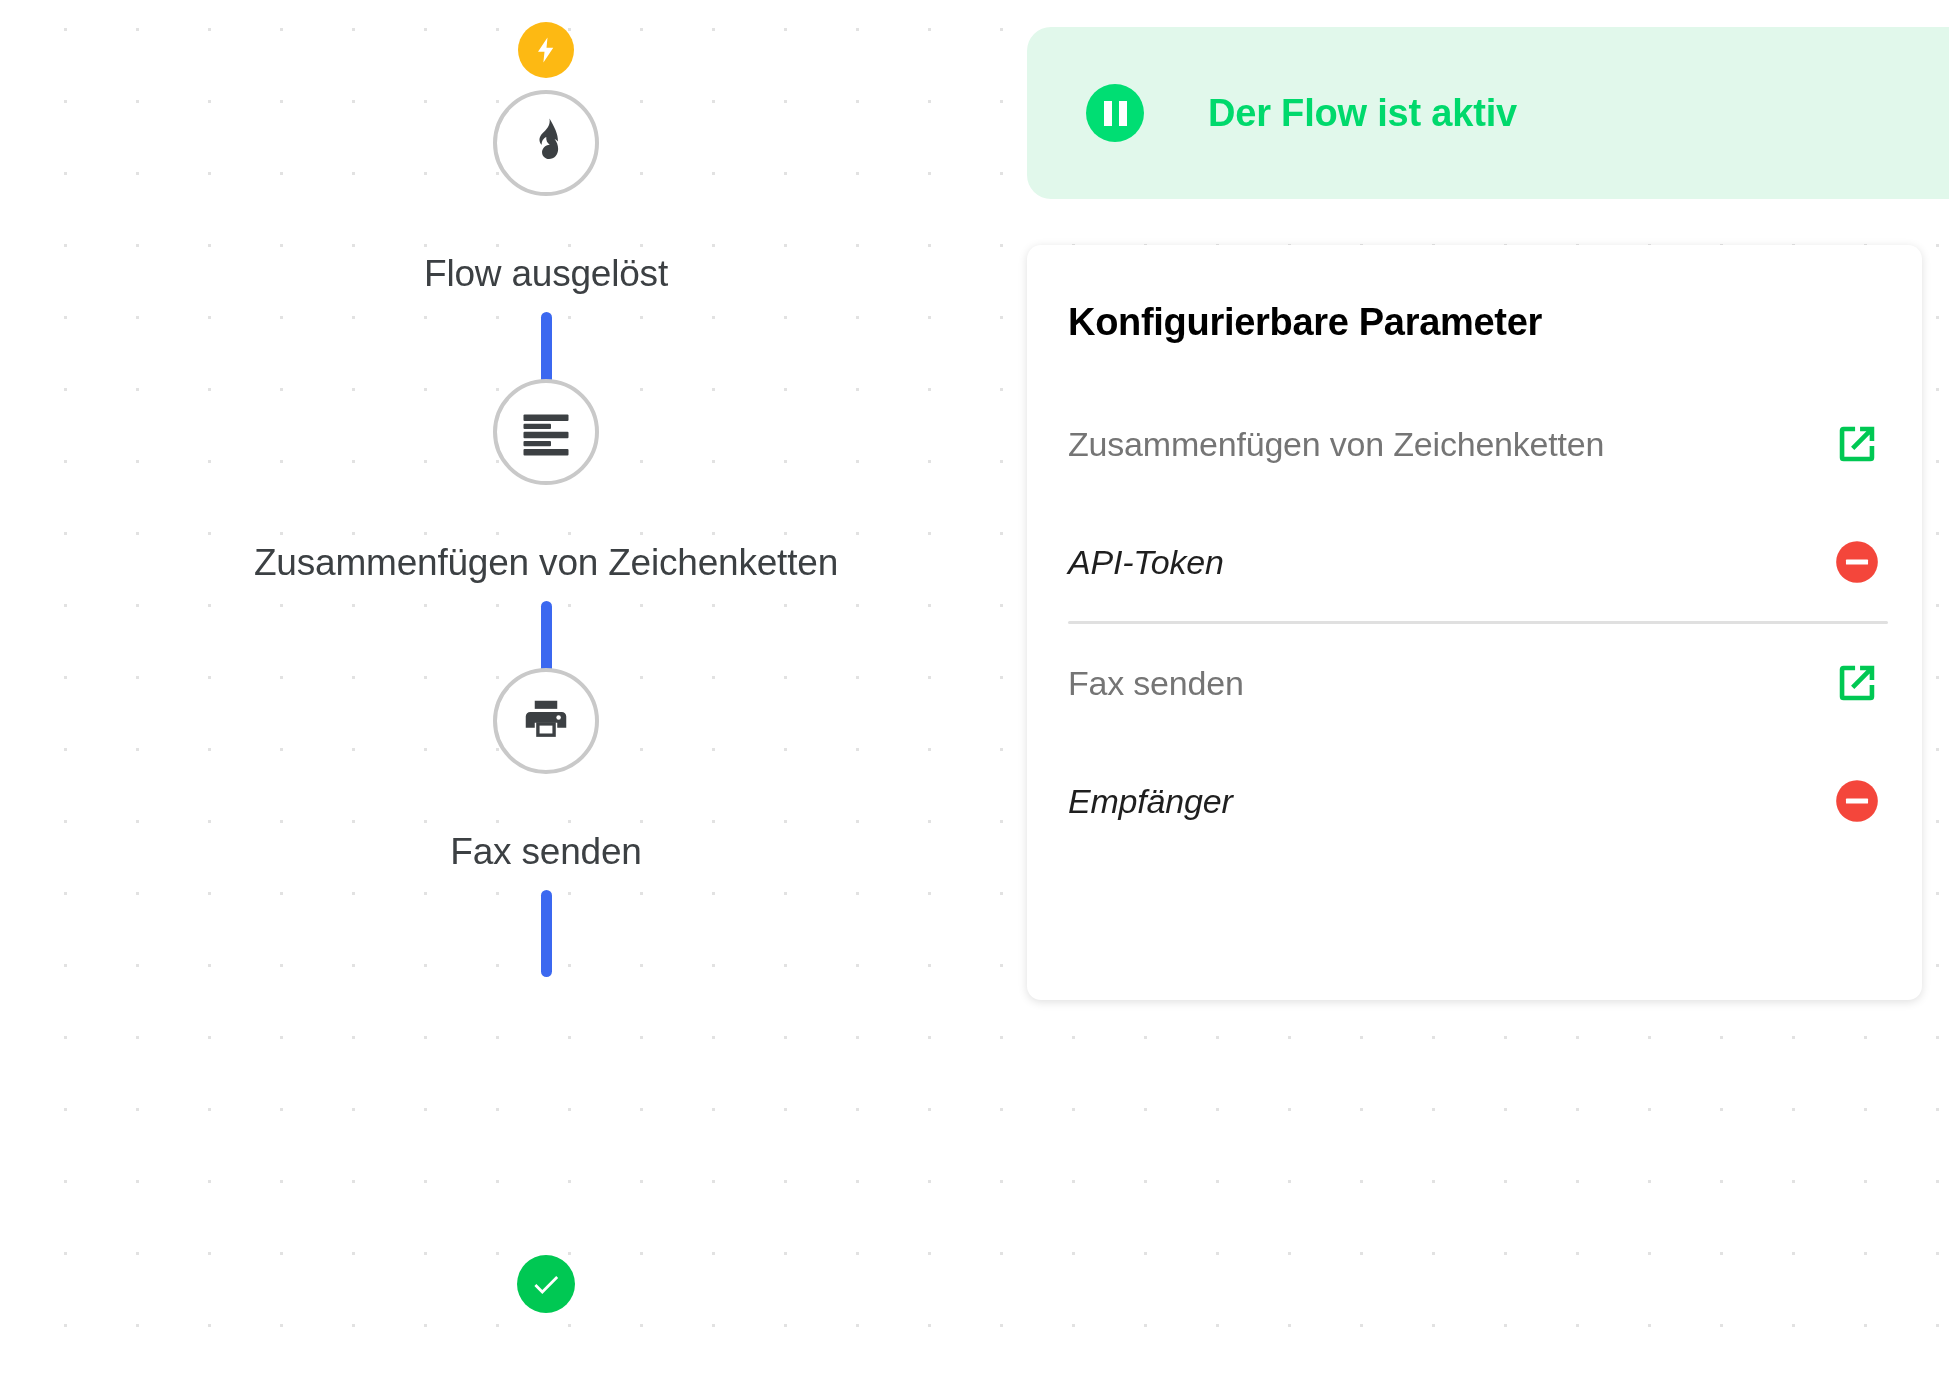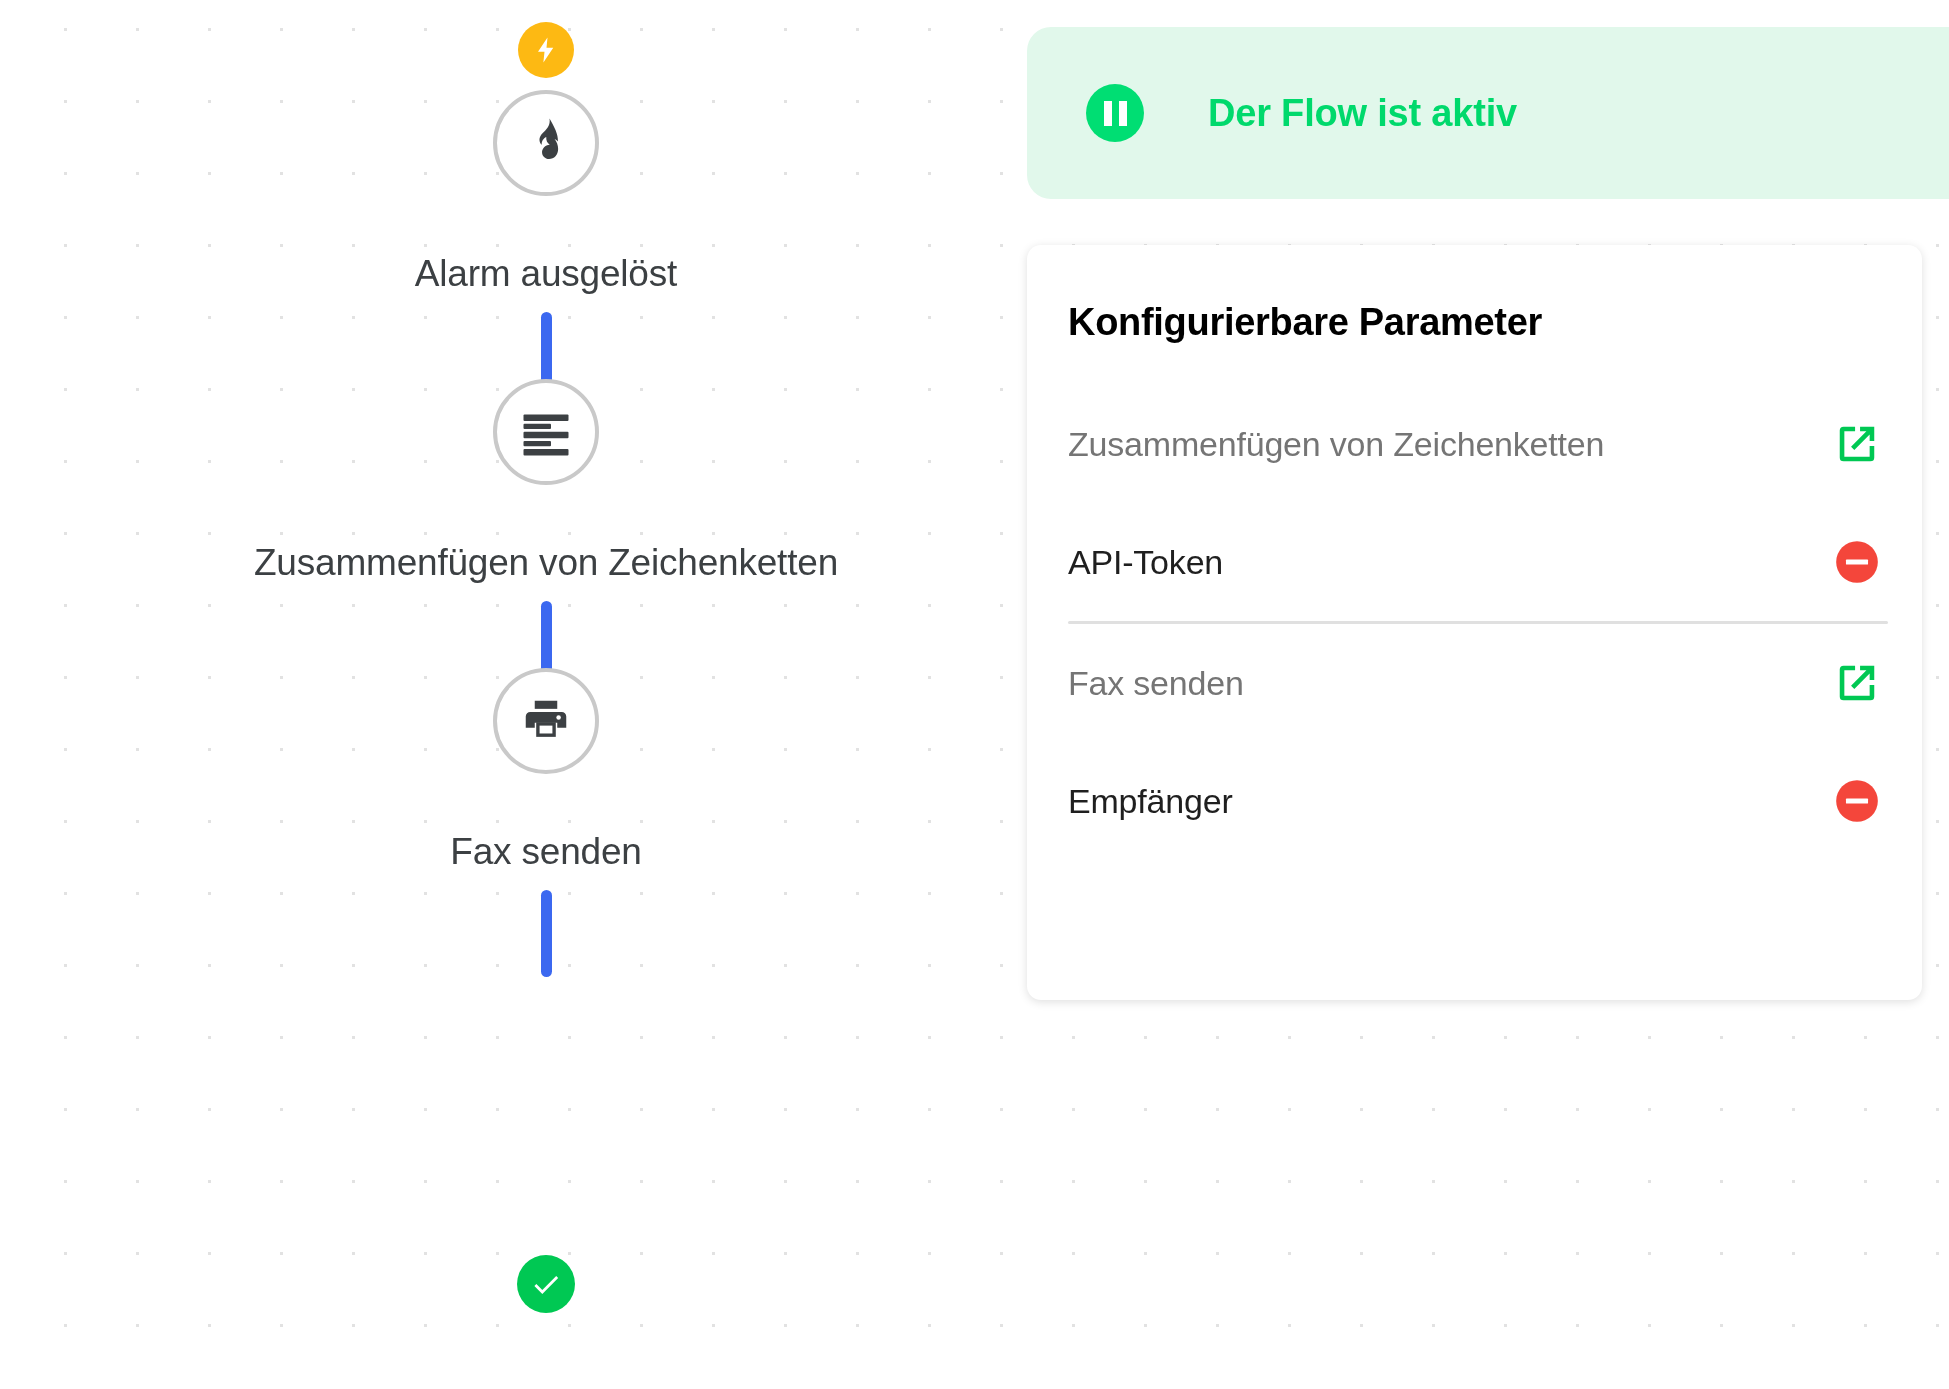--- a/index.html
+++ b/index.html
@@ -198,21 +198,21 @@
     padding-right: 0;
   }
   .param-label {
     font-size: 34px;
     line-height: 46px;
     flex: 1 1 auto;
     padding-right: 30px;
     letter-spacing: -0.2px;
   }
   .param-label.muted { color: #757575; }
-  .param-label.dark  { color: #1f1f1f; }
+  .param-label.dark  { color: #1f1f1f; font-style: italic; }
   .param-action {
     flex: 0 0 auto;
     width: 62px;
     height: 62px;
     display: flex;
     align-items: center;
     justify-content: center;
     margin-right: 8px;
   }
   .param-action svg { display:block; }
@@ -235,21 +235,21 @@
       <svg width="30" height="34" viewBox="0 0 24 24" aria-hidden="true">
         <path d="M13.2 2 5.6 13.4h5.2L9.9 22l7.9-11.9h-5.4z" fill="#ffffff"></path>
       </svg>
     </div>
 
     <div class="node-circle" style="top:90px;">
       <svg width="56" height="56" viewBox="0 0 24 24" aria-hidden="true">
         <path d="M13.5 1.5c.4 2.3-.6 4-1.9 5.2-1.2 1.2-2.4 2.2-2.4 3.9 0 .9.4 1.7 1 2.2-.2-1.6.7-2.8 1.9-3.4-.1 1.6.5 2.6 1.5 3.3-2 .2-3.3 1.6-3.3 3.3 0 1.6 1.3 2.9 3 2.9 2.2 0 3.9-1.8 3.9-4.3 0-1.7-.6-3.1-1.5-4.3.5.2 1 .6 1.4 1.1.2-3.1-1.6-6.5-3.6-9.9z" fill="#3c4043"></path>
       </svg>
     </div>
-    <div class="node-label" style="top:253px;">Alarm ausgelöst</div>
+    <div class="node-label" style="top:253px;">Flow ausgelöst</div>
     <div class="connector" style="top:312px;height:87px;"></div>
 
     <div class="node-circle" style="top:379px;">
       <svg width="60" height="60" viewBox="0 0 24 24" aria-hidden="true">
         <rect x="3" y="5" width="18" height="2.6" rx="0.4" fill="#3c4043"></rect>
         <rect x="3" y="8.7" width="11" height="2.1" rx="0.4" fill="#3c4043"></rect>
         <rect x="3" y="11.9" width="18" height="2.6" rx="0.4" fill="#3c4043"></rect>
         <rect x="3" y="15.6" width="11" height="2.1" rx="0.4" fill="#3c4043"></rect>
         <rect x="3" y="18.8" width="18" height="2.6" rx="0.4" fill="#3c4043"></rect>
       </svg>

